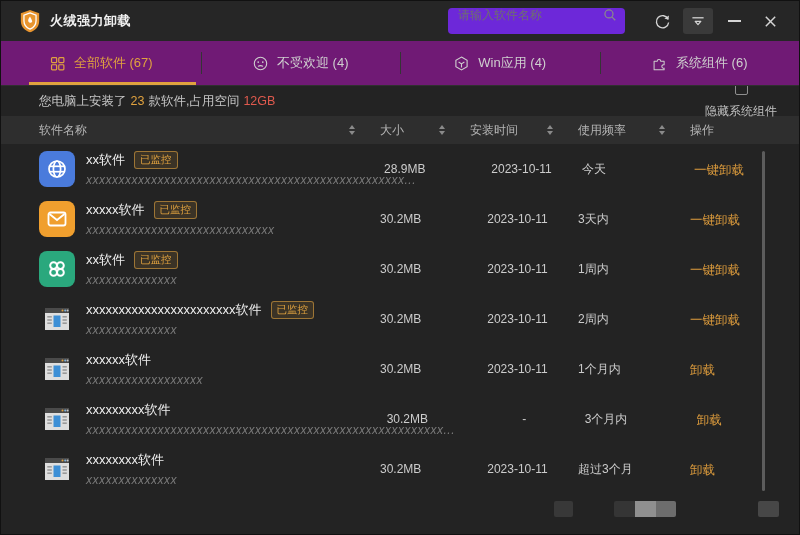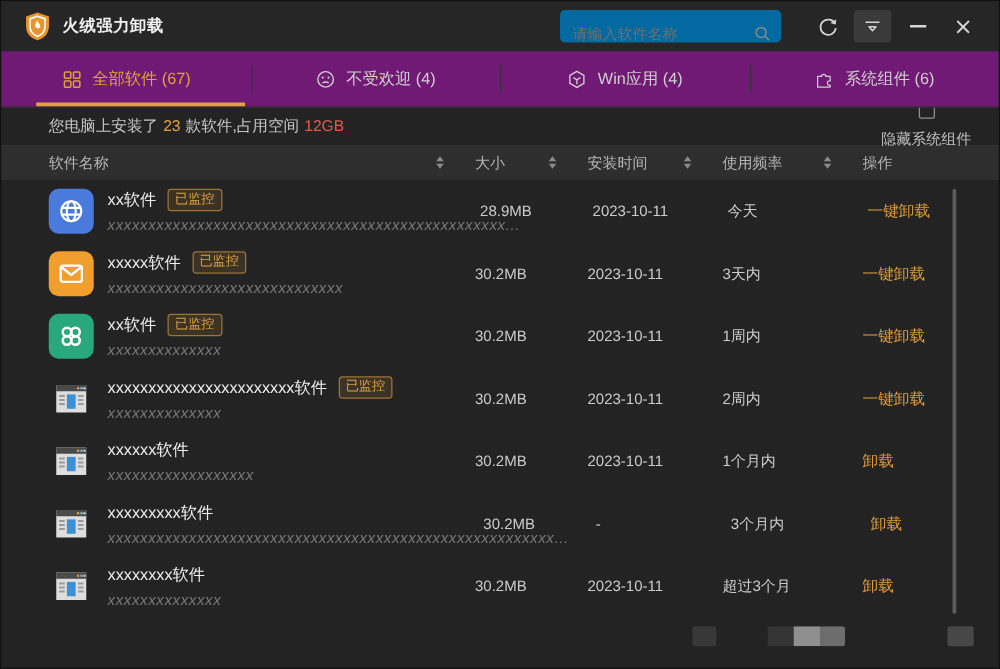--- a/index.html
+++ b/index.html
@@ -7,21 +7,21 @@
   body {
     font-family: "Liberation Sans", sans-serif;
     background:#232323; color:#ddd; position:relative;
     border:1px solid #111;
   }
   
   .titlebar { height:40px; background:#262626; display:flex; align-items:center; padding:0 14px 0 18px; }
   .logo { width:22px; height:24px; margin-right:9px; flex:none; }
   .app-title { font-size:13px; font-weight:bold; color:#f0f0f0; letter-spacing:.5px; }
   .tb-spacer { flex:1; }
-  .searchbox { width:177px; height:26px; background:#0369a1; border-radius:4px; display:flex; align-items:flex-end; padding:0 8px 0 10px; margin-right:16px; }
+  .searchbox { width:177px; height:26px; background:#6d28d9; border-radius:4px; display:flex; align-items:flex-start; padding:0 8px 0 10px; margin-right:16px; }
   .searchbox input { flex:1; background:transparent; border:none; outline:none; color:#bbb; font-size:12px; font-family:"Liberation Sans",sans-serif; min-width:0; }
   .searchbox input::placeholder { color:#6f6f6f; }
   .tb-btn { width:30px; height:26px; display:flex; align-items:center; justify-content:center; color:#d5d5d5; cursor:default; margin-left:6px; border-radius:3px; }
   .tb-btn.lit { background:#3a3a3a; }
   .min-glyph { width:13px; height:2px; background:#d5d5d5; }
   
   .tabbar { height:45px; background:#701a75; display:flex; border-bottom:1px solid #303030; position:relative; }
   .tab { flex:1; display:flex; align-items:center; justify-content:center; gap:8px; font-size:13px; color:#cfcfcf; position:relative; cursor:default; }
   .tab + .tab::before { content:""; position:absolute; left:0; top:11px; bottom:11px; width:1px; background:#353535; }
   .tab.active { color:#e0a23f; }
@@ -31,21 +31,21 @@
   .infobar { height:30px; display:flex; align-items:center; padding:0 22px 0 38px; font-size:12.5px; color:#c6c6c6; background:#232323; }
   .infobar .accent { color:#e0a23f; margin:0 4px; }
   .infobar .danger { color:#e05a4e; margin-left:4px; }
   .info-spacer { flex:1; }
   .hide-sys { display:flex; align-items:center; gap:8px; font-size:12px; color:#c0c0c0; cursor:default;flex-direction:column; }
   .checkbox { width:13px; height:13px; border:1px solid #8f8f8f; border-radius:2px; background:transparent; }
   
   .thead { height:28px; background:#2e2e2e; display:flex; align-items:center; padding-left:38px; font-size:12px; color:#b5b5b5; }
   .col { flex:none; }
   .c-name { flex:1 1 auto; min-width:0; display:flex; align-items:center; }
-  .c-size { width:90px; } .c-date { width:108px; } .c-freq { width:112px; } .c-act { width:88px; }
+  .c-size { width:90px; } .c-date { width:108px;text-align:center; } .c-freq { width:112px; } .c-act { width:88px; }
   .gutter { width:34px; }
   .hcol { display:flex; align-items:center; justify-content:space-between; padding-left:13px; }
   .thead .c-name { padding-left:0; }
   .sort { display:flex; flex-direction:column; gap:2px; margin-right:12px; }
   .sort i { display:block; width:0; height:0; border-left:3.5px solid transparent; border-right:3.5px solid transparent; }
   .sort .up { border-bottom:4px solid #8a8a8a; }
   .sort .dn { border-top:4px solid #8a8a8a; }
   
   .rows { }
   .row { height:50px; display:flex; align-items:center; padding-left:38px; }

